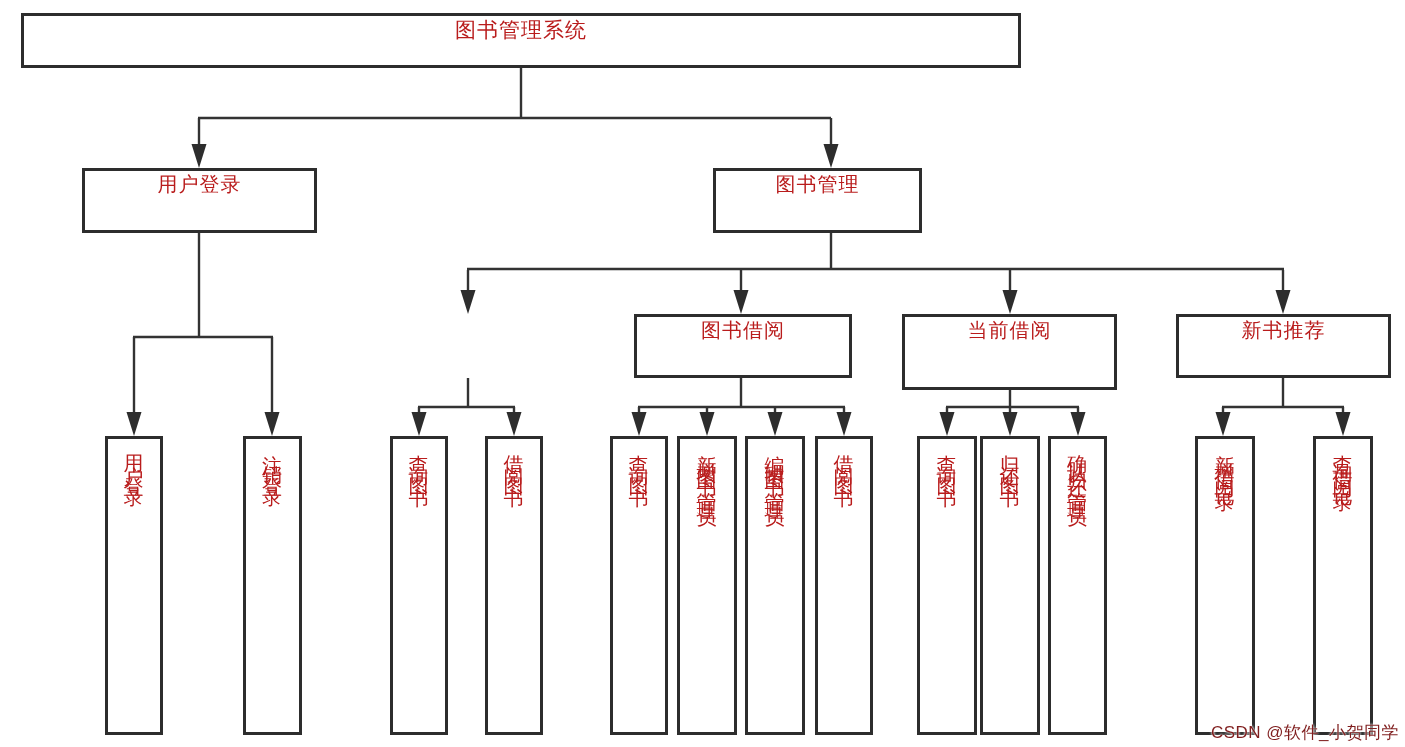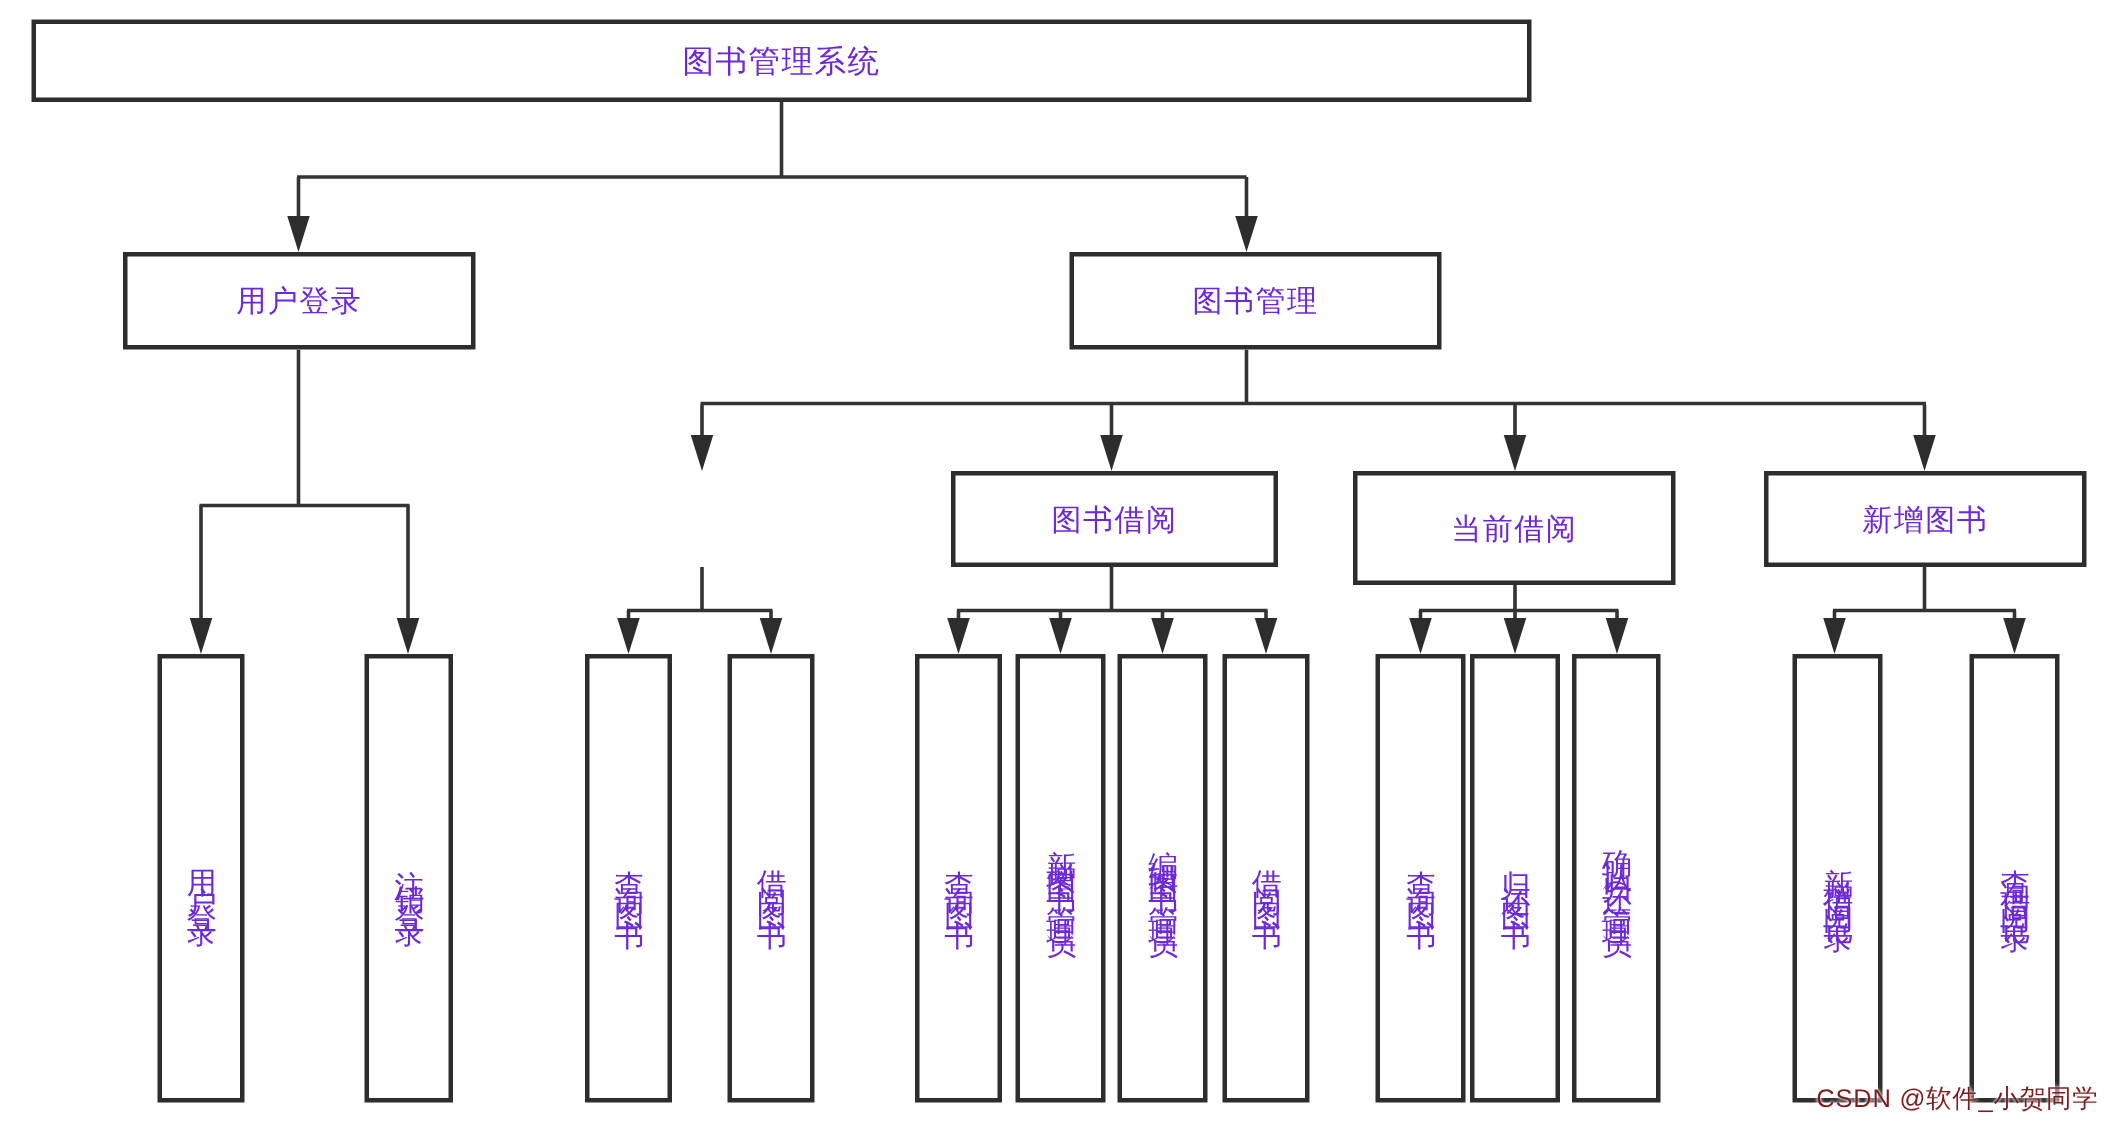--- a/index.html
+++ b/index.html
@@ -5,23 +5,23 @@
   html,body{margin:0;padding:0;background:#ffffff;}
   body{font-family:"Liberation Sans",sans-serif;}
   .canvas{position:relative;width:1405px;height:747px;background:#ffffff;overflow:hidden;}
   .connectors{position:absolute;left:0;top:0;width:1405px;height:747px;}
   .box{
     position:absolute;
     background:#ffffff;
     border:3px solid #2d2d2d;
     box-sizing:border-box;
     display:flex;
-    align-items:center;
+    align-items:flex-start;
     justify-content:center;
-    color:#6d28d9;
+    color:#b91c1c;
   }
   .hbox span{font-size:20px;letter-spacing:1px;white-space:nowrap;}
   .root span{font-size:21px;}
   .vbox span{
     writing-mode:vertical-rl;
     text-orientation:mixed;
     font-size:20px;
     letter-spacing:0.55em;
     line-height:1;
   }
@@ -112,32 +112,32 @@
     </g>
   </svg>
 
   <div class="box hbox root" style="left:21px;top:13px;width:1000px;height:55px">
     <span>图书管理系统</span>
   </div>
 
   <div class="box hbox" style="left:82px;top:168px;width:235px;height:65px">
     <span>用户登录</span>
   </div>
-  <div class="box hbox" style="left:713px;top:168px;width:248px;height:65px">
+  <div class="box hbox" style="left:713px;top:168px;width:209px;height:65px">
     <span>图书管理</span>
   </div>
 
   <div class="box hbox" style="left:634px;top:314px;width:218px;height:64px">
     <span>图书借阅</span>
   </div>
   <div class="box hbox" style="left:902px;top:314px;width:215px;height:76px">
     <span>当前借阅</span>
   </div>
   <div class="box hbox" style="left:1176px;top:314px;width:215px;height:64px">
-    <span>新增图书</span>
+    <span>新书推荐</span>
   </div>
 
   <div class="box vbox" style="left:105px;top:436px;width:58px;height:299px">
     <span>用户登录</span>
   </div>
   <div class="box vbox" style="left:243px;top:436px;width:59px;height:299px">
     <span>注销登录</span>
   </div>
   <div class="box vbox" style="left:390px;top:436px;width:58px;height:299px">
     <span>查询图书</span>

